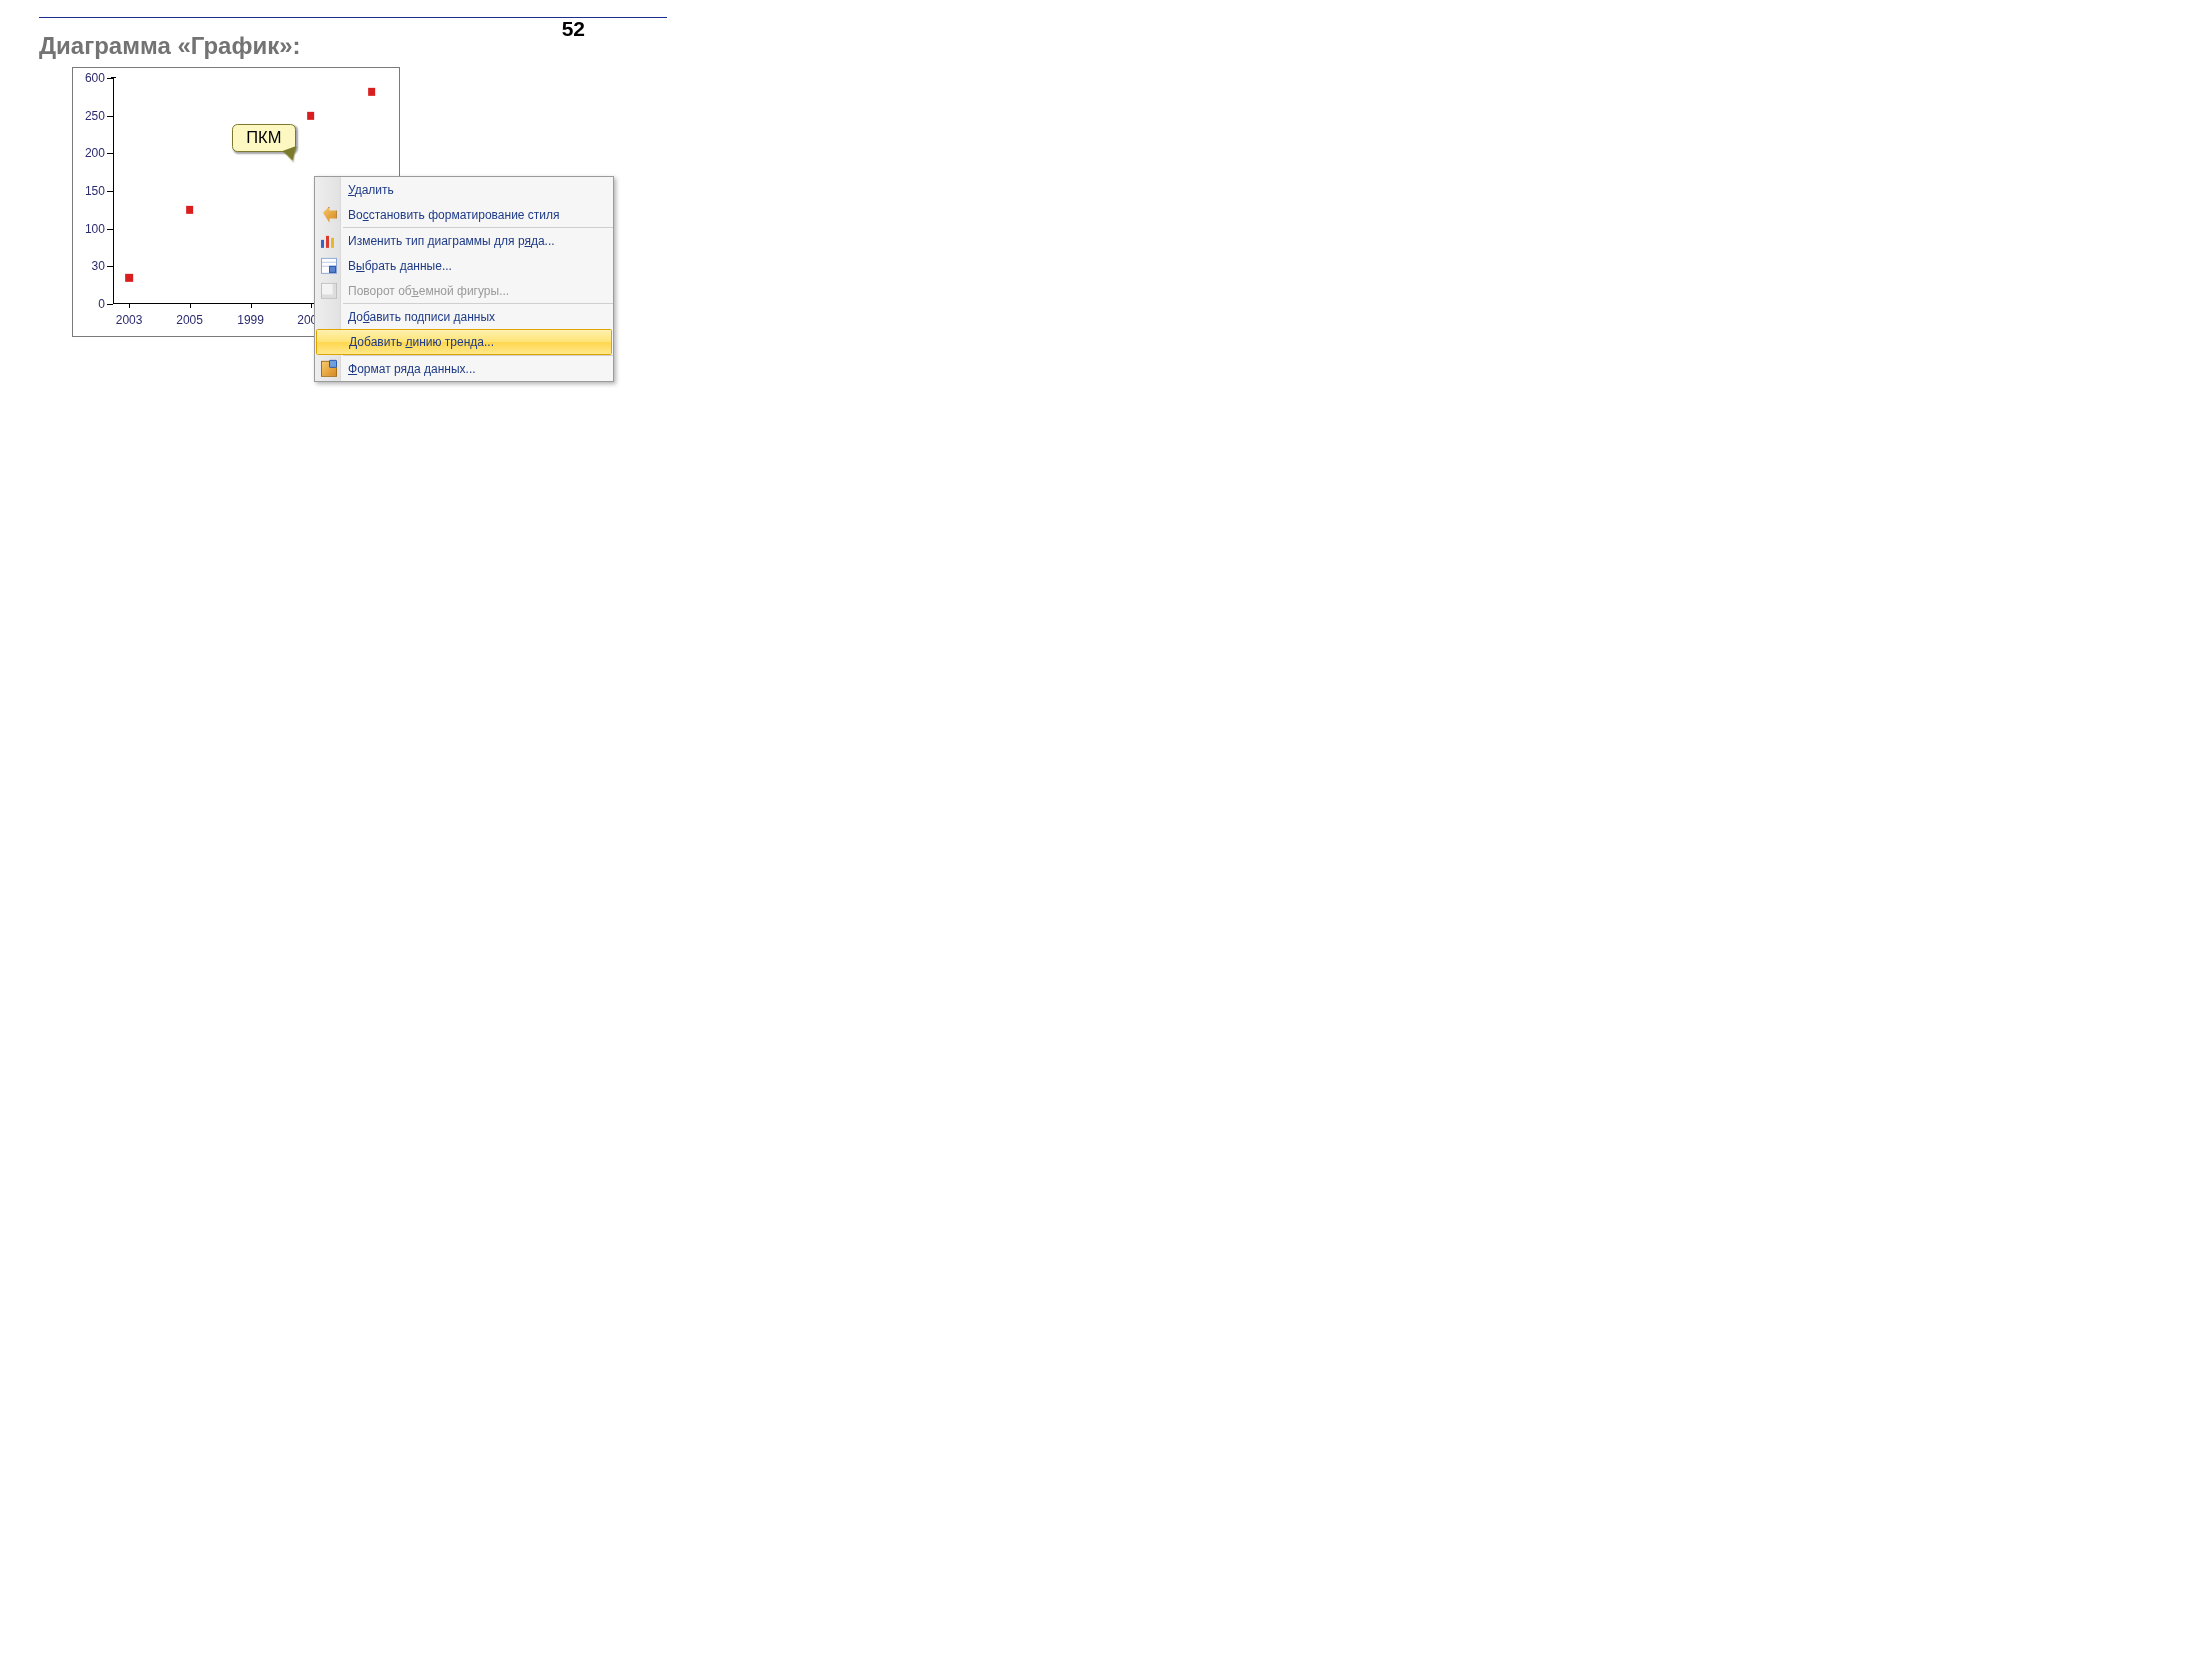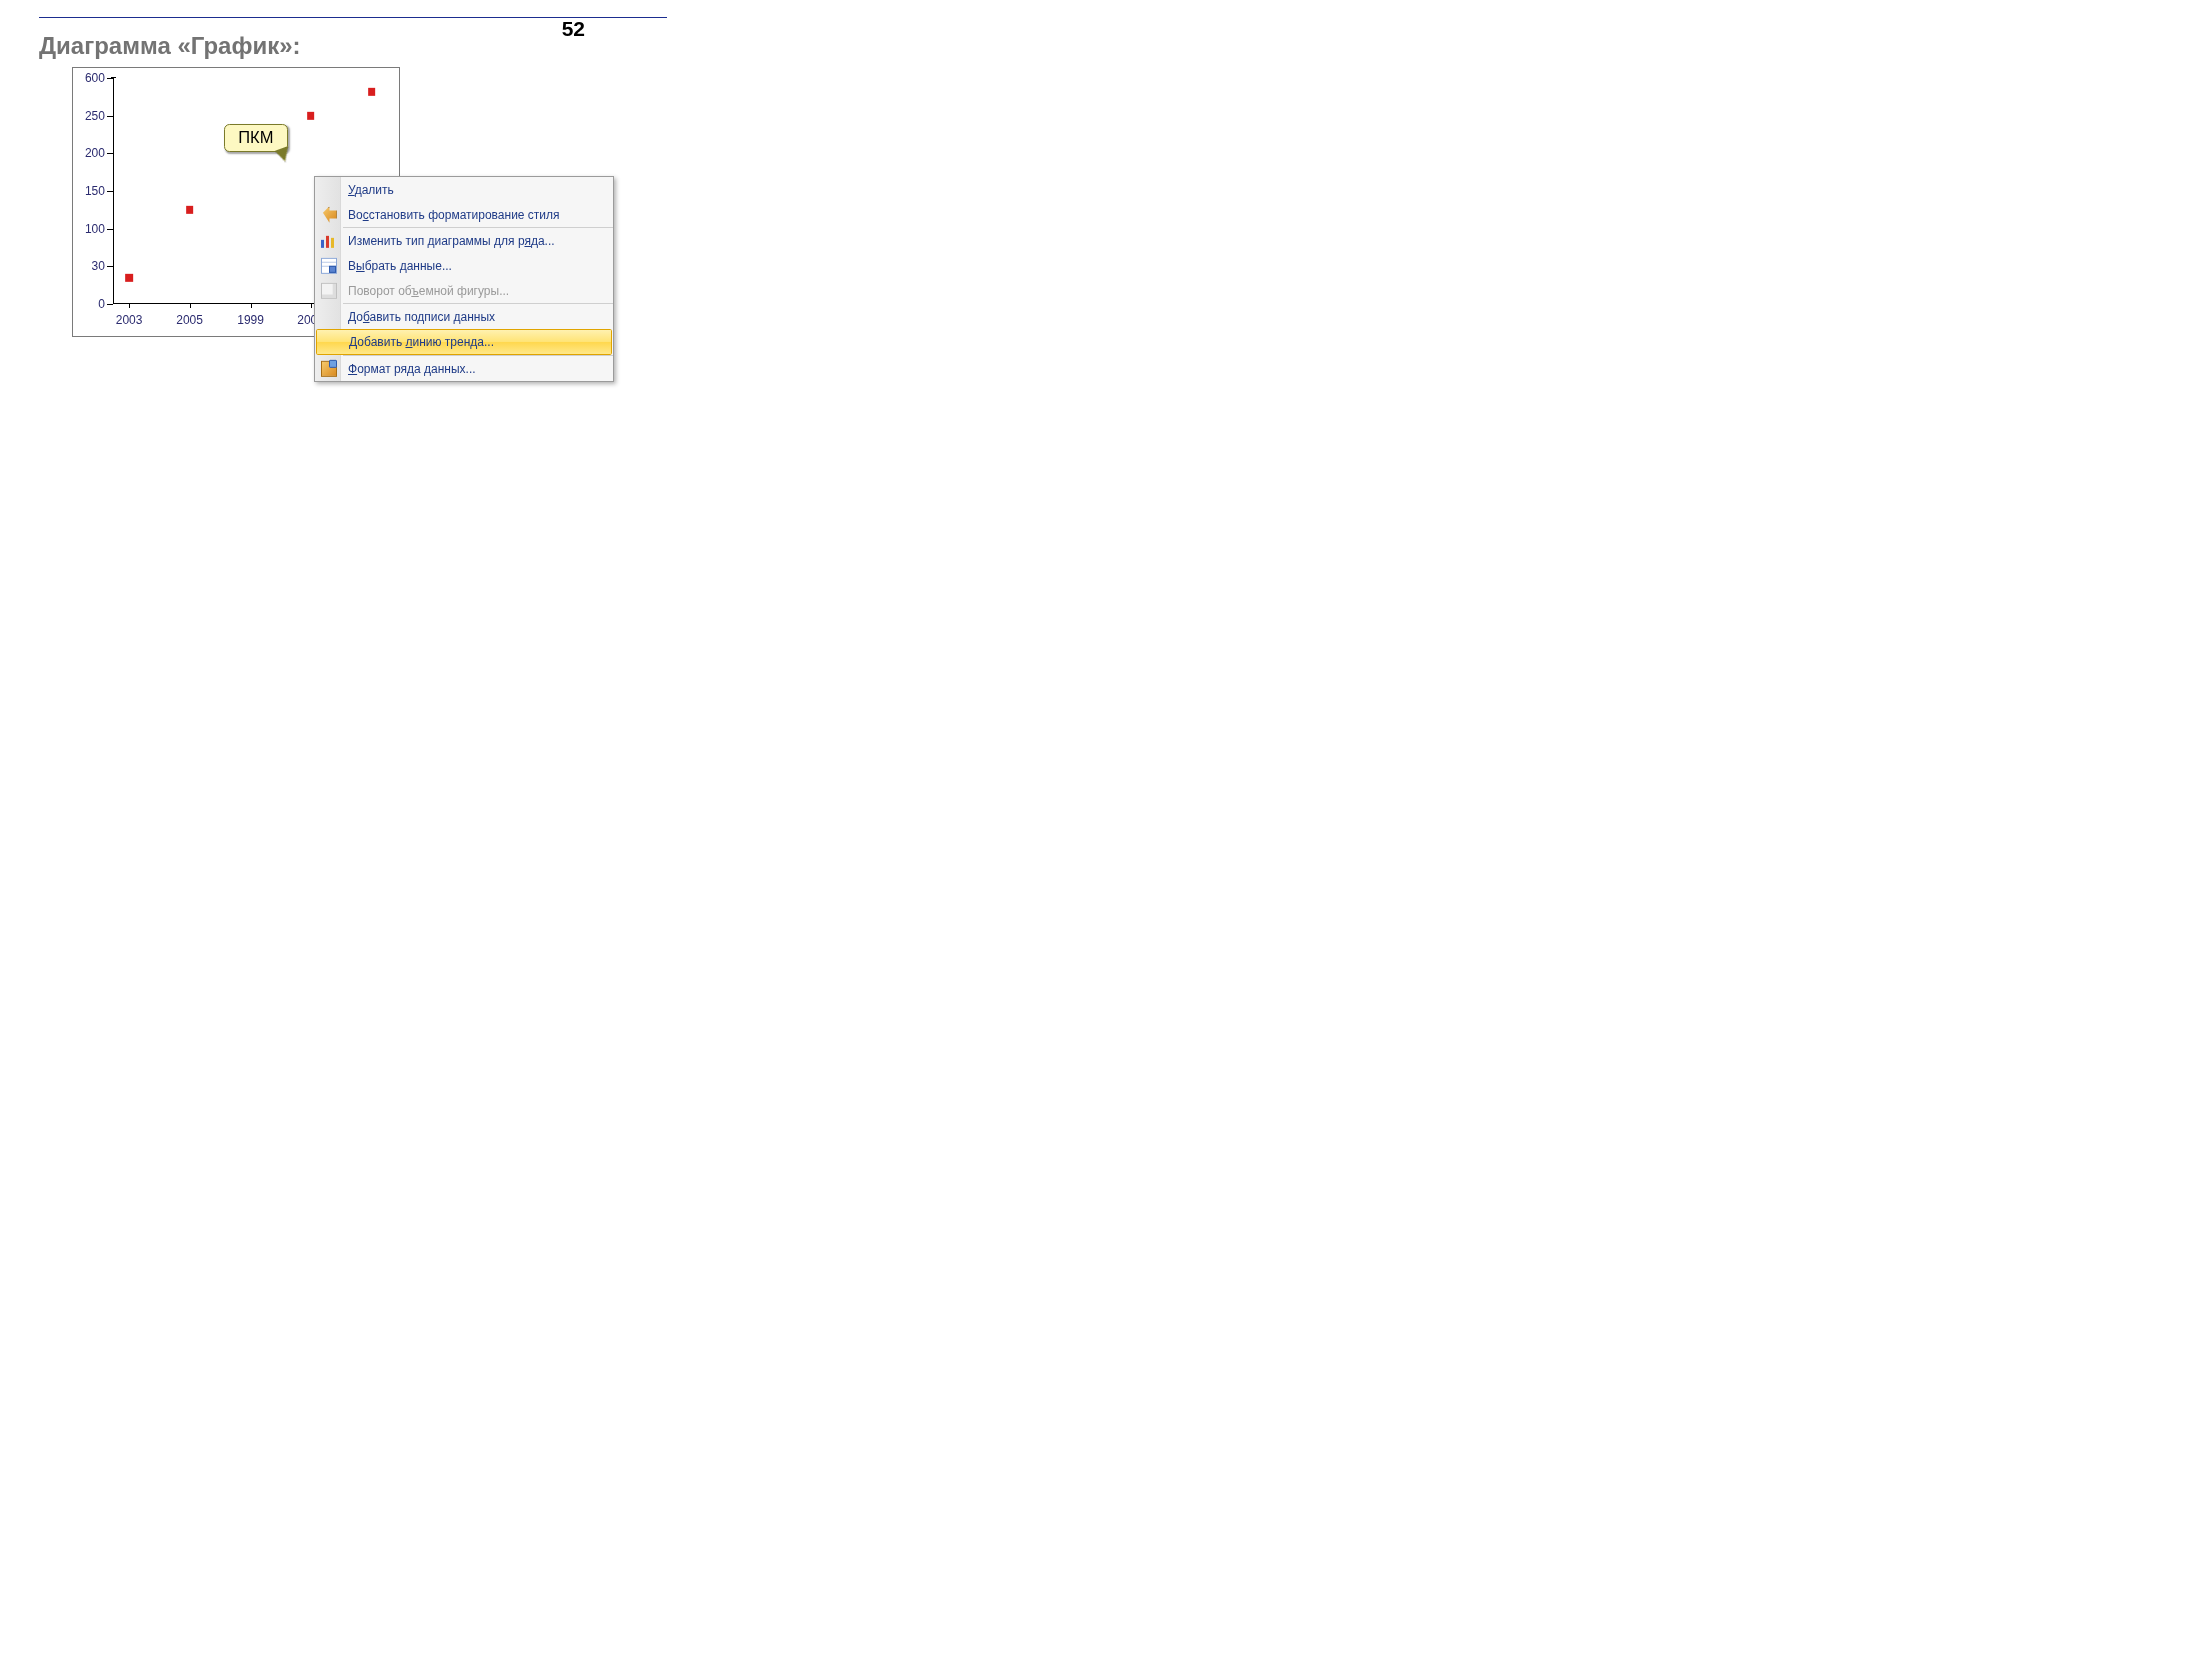--- a/index.html
+++ b/index.html
@@ -108,21 +108,21 @@
   .pt {
     position: absolute;
     width: 7.7px; height: 7.7px;
     background: #d81e1e;
     transform: translate(-50%, 50%);
   }
 
   
   .callout-wrap {
     position: absolute;
-    left: 224px;
+    left: 232px;
     top: 124px;
     z-index: 5;
   }
   .callout {
     position: relative;
     background: #fdf8c2;
     border: 0.6px solid #7a7a2a;
     border-radius: 5.5px;
     padding: 3.3px 13.2px;
     font-size: 16.5px;

